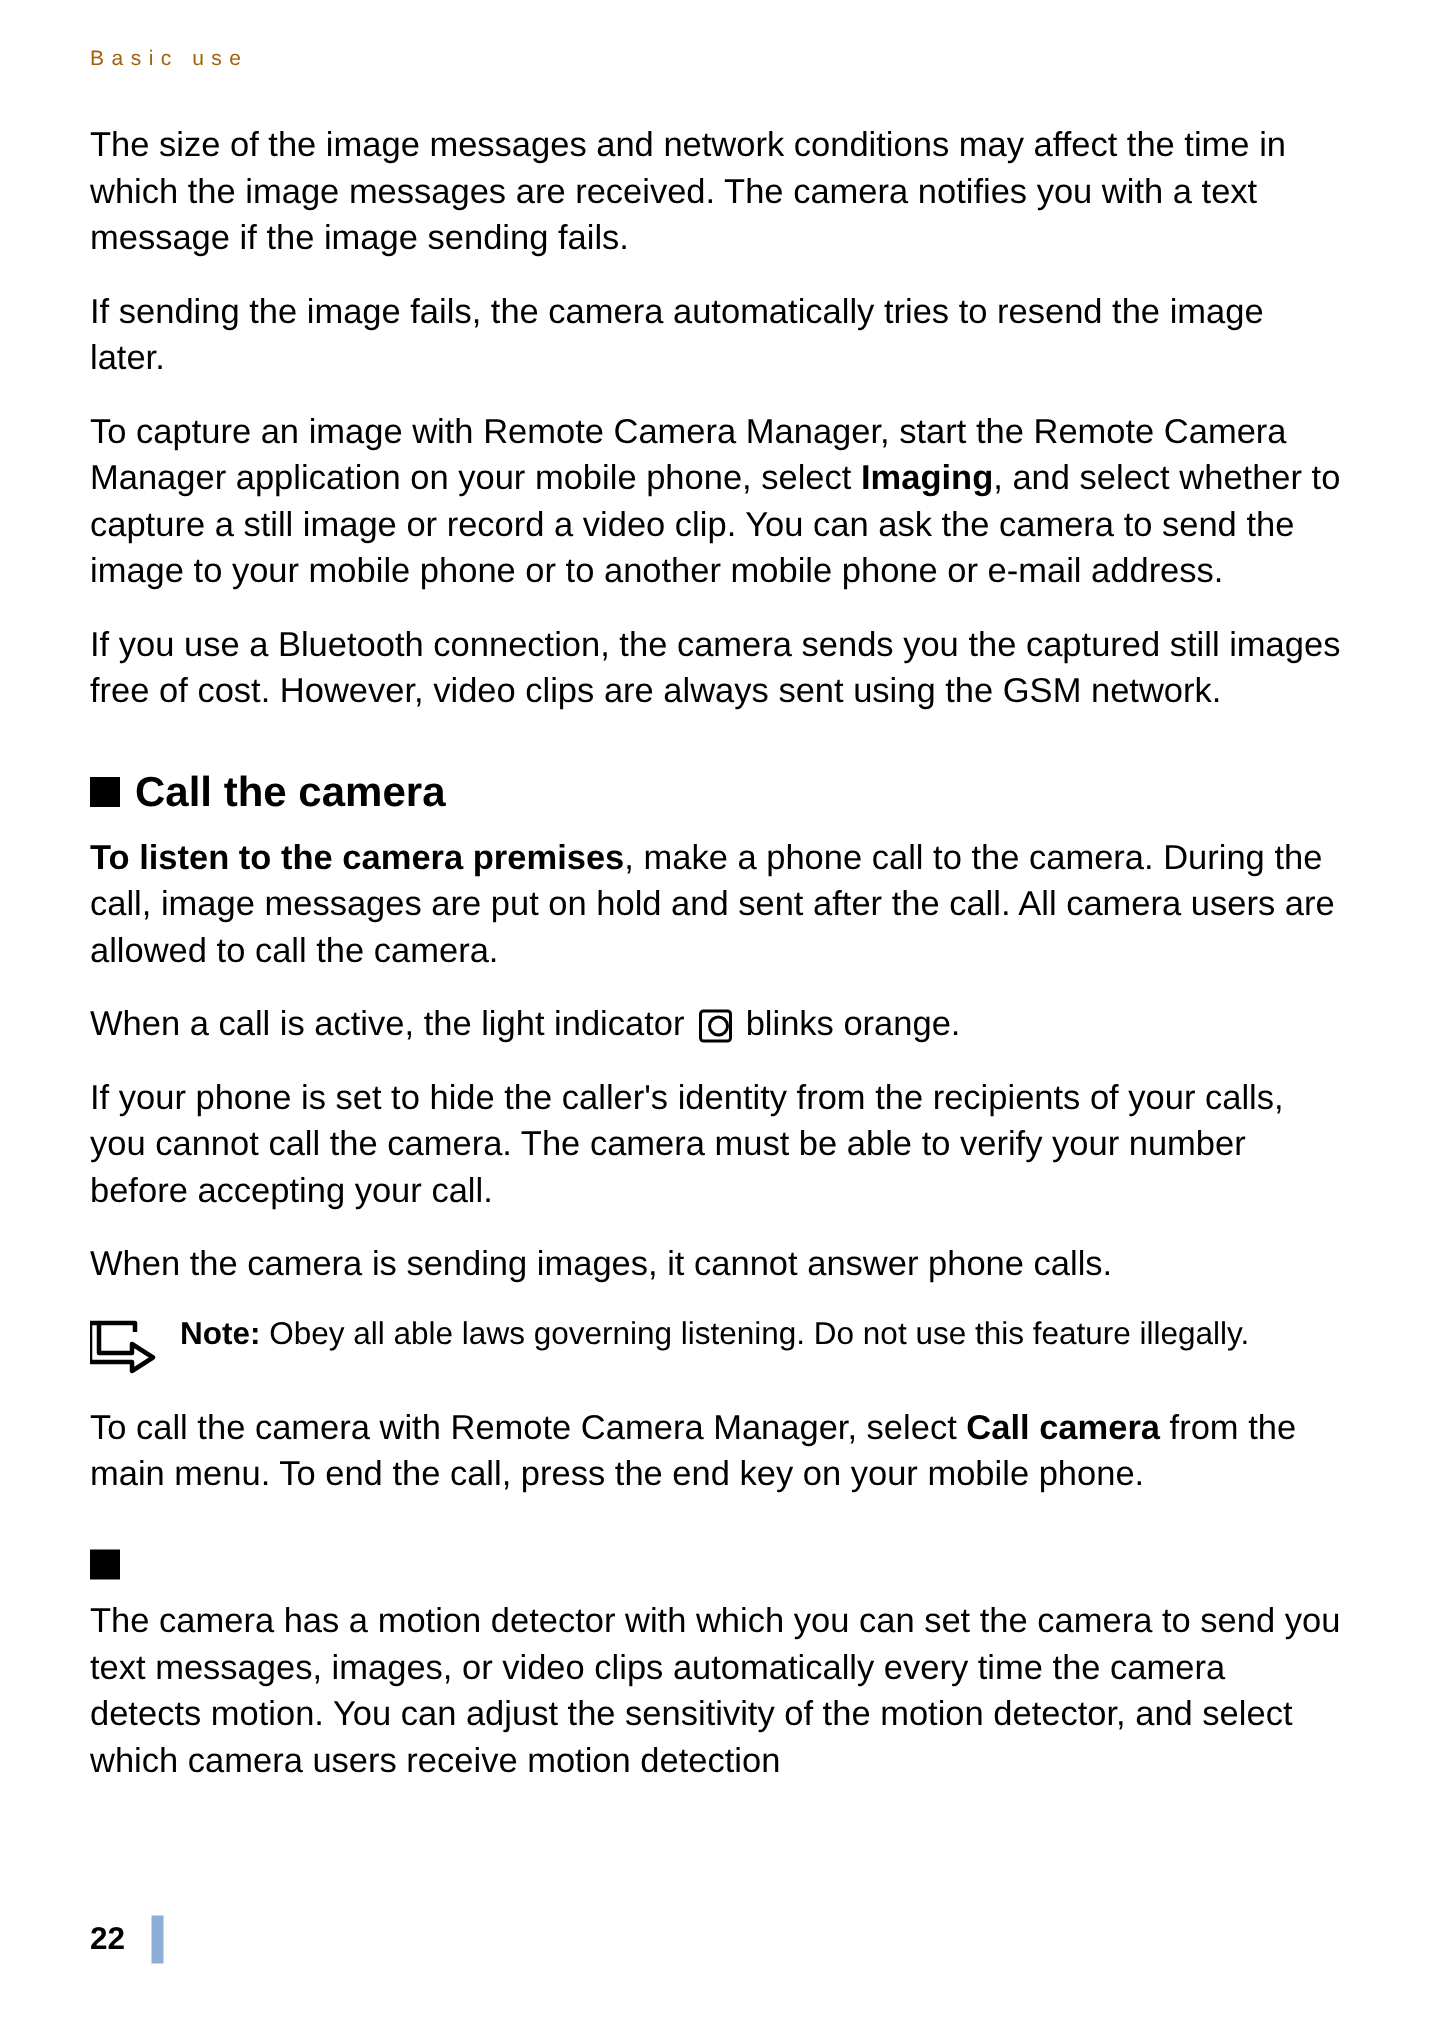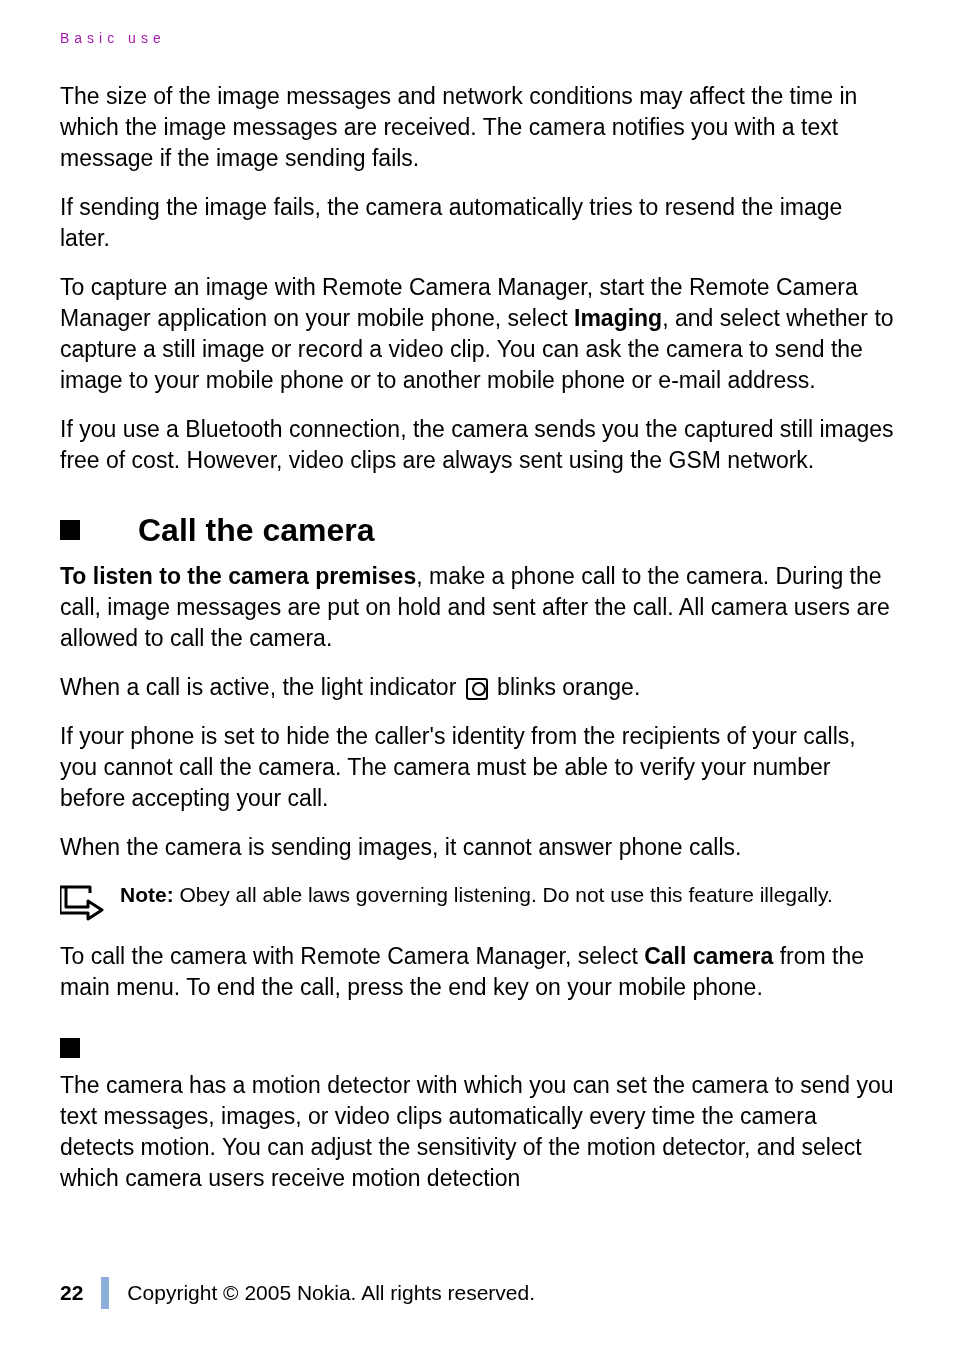--- a/index.html
+++ b/index.html
@@ -13,45 +13,44 @@
       background: #fff;
       width: 954px;
       height: 1353px;
       padding: 30px 60px 20px 60px;
       position: relative;
     }
     
     .header-label {
       font-size: 14px;
       letter-spacing: 5px;
-      color: #a21caf;
+      color: #a16207;
       margin-bottom: 35px;
       font-weight: normal;
     }
     
     .body-text {
       font-size: 23px;
       line-height: 1.35;
       color: #000;
       margin-bottom: 18px;
     }
     
     .body-text b {
       font-weight: bold;
     }
     
     .section-heading {
-      font-size: 32px;
+      font-size: 28px;
       font-weight: bold;
       color: #000;
       margin-top: 35px;
       margin-bottom: 12px;
       display: flex;
       align-items: center;
-      gap: 48px;
     }
     
     .section-heading .square {
       display: inline-block;
       width: 20px;
       height: 20px;
       background: #000;
       margin-right: 10px;
     }
     
@@ -177,14 +176,13 @@
 
 <h2 class="section-heading">
   <span class="square"></span>
 </h2>
 
 <p class="body-text">The camera has a motion detector with which you can set the camera to send you text messages, images, or video clips automatically every time the camera detects motion. You can adjust the sensitivity of the motion detector, and select which camera users receive motion detection</p>
 
 <div class="footer">
   <span class="page-number">22</span>
   <span class="footer-bar"></span>
-  <span class="copyright">Copyright © 2005 Nokia. All rights reserved.</span>
 </div>
 
 </body></html>

